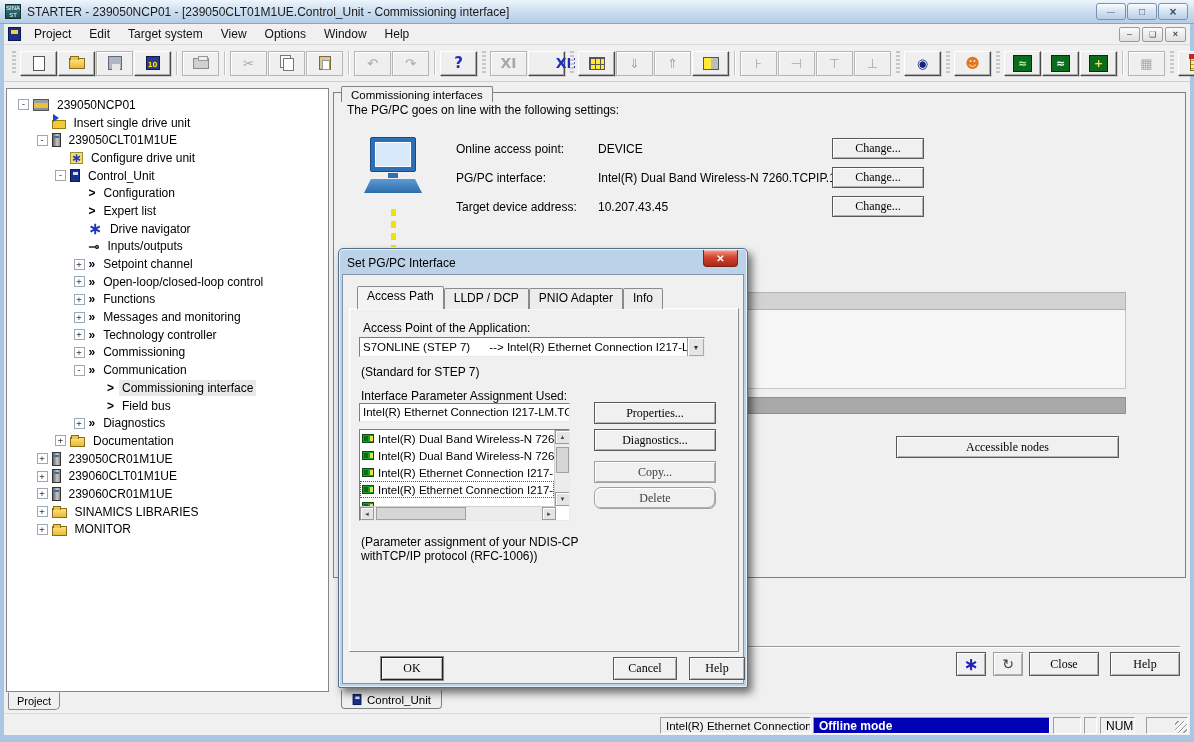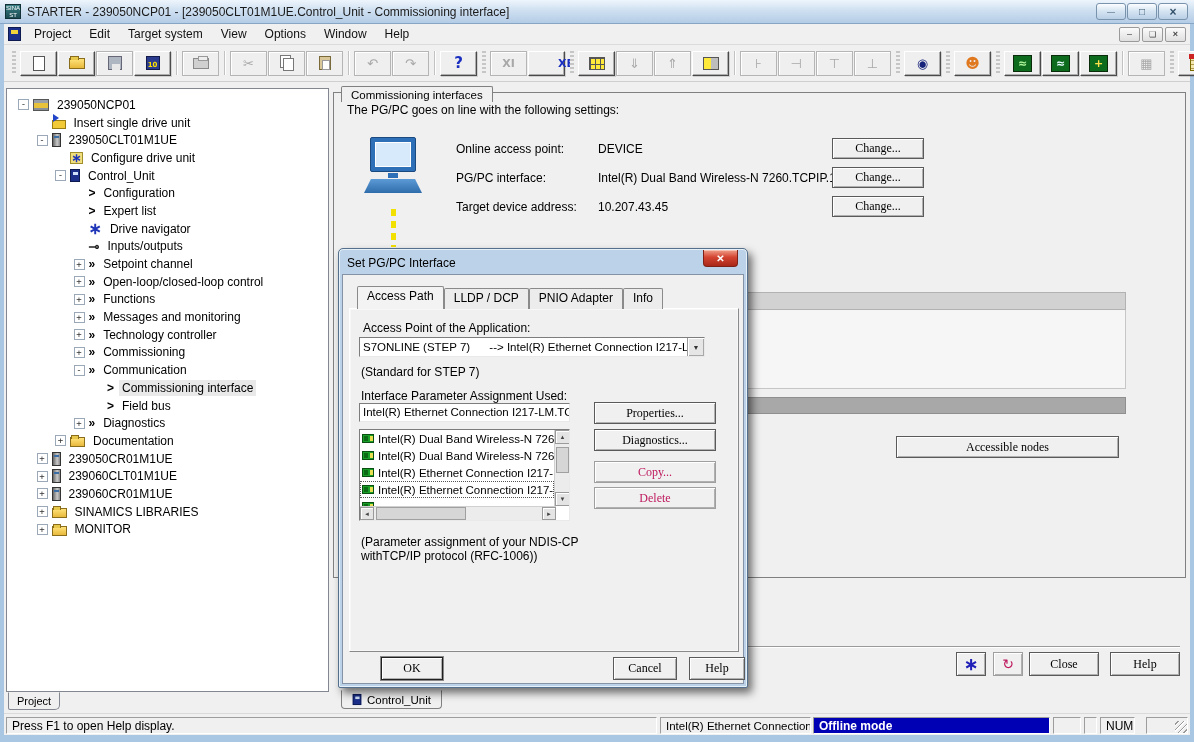--- a/index.html
+++ b/index.html
@@ -44,21 +44,21 @@
   .tbtn.tdis{color:#9f9f9f;border-color:#9f9f9f #fff #fff #9f9f9f;border:1px solid #b5b5b5;box-shadow:inset 1px 1px 0 #fff;}
   .tbtn.tdis .tico{color:#a8a8a8 !important;}
   .tsep{width:2px;height:24px;background:#c2c2c2;border-right:1px solid #fff;margin:0 4px;flex:none;}
   .tgap{width:4px;height:24px;margin:0 4px;flex:none;
     background:repeating-linear-gradient(180deg,#c6c6c6 0 2px,#f0f0f0 2px 4px);}
   .tico{display:flex;align-items:center;justify-content:center;font-size:13px;line-height:1;}
   .c-blue{color:#1a2fc0;font-weight:bold;margin-left:39px;} .c-navy{color:#15237a;font-weight:bold;}
   .c-red{color:#cc1111;font-weight:bold;font-size:15px;} .c-teal{color:#0a9aa0;font-weight:bold;}
   .c-dark{color:#222;} .c-orange{color:#e07820;font-size:14px;}
   .c-navy-bold{color:#1a2fc0;font-weight:bold;font-size:15px;}
-  .big{font-size:17px;} .t-xs{font-size:11px;font-weight:bold;}
+  .big{font-size:17px;} .t-xs{font-size:14px;font-weight:bold;}
   .t-page{width:12px;height:15px;background:#fff;border:1px solid #555;}
   .t-folder{width:16px;height:11px;background:linear-gradient(#ffe27a,#e8b93c);border:1px solid #8a6d1a;position:relative;}
   .t-folder::before{content:"";position:absolute;top:-3px;left:0;width:7px;height:3px;background:#e8c84a;border:1px solid #8a6d1a;border-bottom:none;}
   .t-floppy{width:14px;height:14px;background:#aeb6c2;border:1px solid #667;position:relative;}
   .t-floppy::after{content:"";position:absolute;left:3px;top:7px;width:8px;height:6px;background:#e8e8e8;}
   .t-floppy10{width:14px;height:14px;background:#2a3a8c;border:1px solid #111a4a;color:#ffe000;font-size:7px;font-weight:bold;display:flex;align-items:flex-end;justify-content:center;}
   .t-printer{width:16px;height:11px;background:#d0d0d0;border:1px solid #8a8a8a;position:relative;}
   .t-printer::before{content:"";position:absolute;left:4px;top:-3px;width:8px;height:3px;background:#eee;border:1px solid #999;}
   .t-copy{width:11px;height:13px;background:#fff;border:1px solid #777;box-shadow:-3px -3px 0 -1px #fff,-3px -3px 0 0 #777;margin-left:3px;margin-top:3px;}
   .t-paste{width:12px;height:14px;background:#d9c79a;border:1px solid #7a6a3a;position:relative;}
@@ -117,21 +117,21 @@
   .pc-kbd{position:absolute;left:0;top:42px;width:58px;height:14px;background:linear-gradient(#5c9bd6,#2e6cab);
     clip-path:polygon(12% 0,88% 0,100% 100%,0 100%);}
   .cable{position:absolute;left:57px;top:116px;width:5px;height:38px;
     background:repeating-linear-gradient(180deg,#f2e000 0 7px,#f0f0f0 7px 12px);}
   .pgpc-rows{position:absolute;left:122px;top:40px;width:470px;height:100px;}
   .pgrow{position:absolute;left:0;width:470px;height:24px;}
   .pgrow .lbl{position:absolute;left:0;top:4px;}
   .pgrow .val{position:absolute;left:142px;top:4px;white-space:nowrap;}
   .btn{background:#f0f0f0;border:1px solid #5a5a5a;box-shadow:inset 1px 1px 0 #fff,inset -1px -1px 0 #b0b0b0;
     font-size:12px;font-family:Liberation Serif, serif;color:#000;display:flex;align-items:center;justify-content:center;position:absolute;margin-left:8px;}
-  .btn:disabled,.btn.dis{color:#be185d;border-color:#9f9f9f;}
+  .btn:disabled,.btn.dis{color:#404040;border-color:#9f9f9f;}
   .change-btn{left:368px;top:0;width:92px;height:21px;}
   .gbar1{position:absolute;left:12px;top:199px;width:780px;height:18px;background:#d2d2d2;border:1px solid #b2b2b2;}
   .gpanel{position:absolute;left:12px;top:217px;width:780px;height:79px;background:#f6f6f6;border:1px solid #c6c6c6;border-top:none;}
   .gbar2{position:absolute;left:12px;top:304px;width:780px;height:17px;background:#a8a8a8;border:1px solid #8f8f8f;}
   .acc-btn{left:554px;top:343px;width:223px;height:22px;}
   .hline{position:absolute;left:8px;top:553px;width:838px;border-top:1px solid #9a9a9a;border-bottom:1px solid #fff;}
   .gear-btn{left:614px;top:559px;width:30px;height:24px;font-size:17px;color:#2020b8;font-weight:bold;}
   .refresh-btn{left:651px;top:559px;width:30px;height:24px;font-size:14px;}
   .close-btn{left:687px;top:559px;width:70px;height:24px;}
   .help-btn2{left:768px;top:559px;width:70px;height:24px;}
@@ -181,21 +181,21 @@
     display:flex;align-items:center;justify-content:center;font-size:6px;color:#444;}
   .sb-up{top:0;left:0;width:15px;height:14px;} .sb-up::before{content:"▲";}
   .sb-dn{bottom:0;left:0;width:15px;height:14px;} .sb-dn::before{content:"▼";}
   .sb-lf{left:0;top:0;width:14px;height:13px;} .sb-lf::before{content:"◄";}
   .sb-rt{right:0;top:0;width:14px;height:13px;} .sb-rt::before{content:"►";}
   .vthumb{position:absolute;left:1px;top:17px;width:13px;height:26px;background:#d6d6d6;border:1px solid #a0a0a0;}
   .hthumb{position:absolute;left:16px;top:0;width:90px;height:13px;background:#d6d6d6;border:1px solid #a0a0a0;}
   .props-btn{left:243px;top:127px;width:122px;height:22px;}
   .diag-btn{left:243px;top:154px;width:122px;height:22px;}
   .copy-btn{left:243px;top:186px;width:122px;height:22px;}
-  .del-btn{left:243px;top:212px;width:122px;height:22px;}
+  .del-btn{left:243px;top:212px;width:122px;height:22px;border-radius:7px;}
   .dnote{position:absolute;left:18px;top:260px;line-height:14px;}
   .ok-btn{left:30px;top:382px;width:62px;height:23px;border:1px solid #202020;box-shadow:inset 1px 1px 0 #fff,inset -1px -1px 0 #b0b0b0,0 0 0 1px #888;}
   .cancel-btn{left:262px;top:382px;width:64px;height:23px;}
   .dhelp-btn{left:338px;top:382px;width:56px;height:23px;}
   
   .statusbar{position:absolute;left:4px;top:713px;width:1186px;height:22px;background:#f0f0f0;border-top:1px solid #dadada;}
   .scell{position:absolute;top:3px;height:17px;border:1px solid;border-color:#9d9d9d #fff #fff #9d9d9d;
     background:#f0f0f0;padding:1px 5px;overflow:hidden;white-space:nowrap;font-size:12px;}
   .sc1{left:2px;width:651px;}
   .sc2{left:656px;width:151px;font-size:11.5px;padding-top:2px;}
@@ -603,21 +603,20 @@
       <div>(Parameter assignment of your NDIS-CP</div>
       <div>withTCP/IP protocol (RFC-1006))</div>
     </div>
     <button class="btn ok-btn">OK</button>
     <button class="btn cancel-btn">Cancel</button>
     <button class="btn dhelp-btn">Help</button>
   </div>
 </div>
 
 <div class="statusbar">
-  <div class="scell sc1">Press F1 to open Help display.</div>
   <div class="scell sc2">Intel(R) Ethernet Connection I217-LM.TC</div>
   <div class="scell sc3">Offline mode</div>
   <div class="scell sc4"></div>
   <div class="scell sc5"></div>
   <div class="scell sc6">NUM</div>
   <div class="scell sc7">
       <div class="grip"></div>
     </div>
 </div>
 

